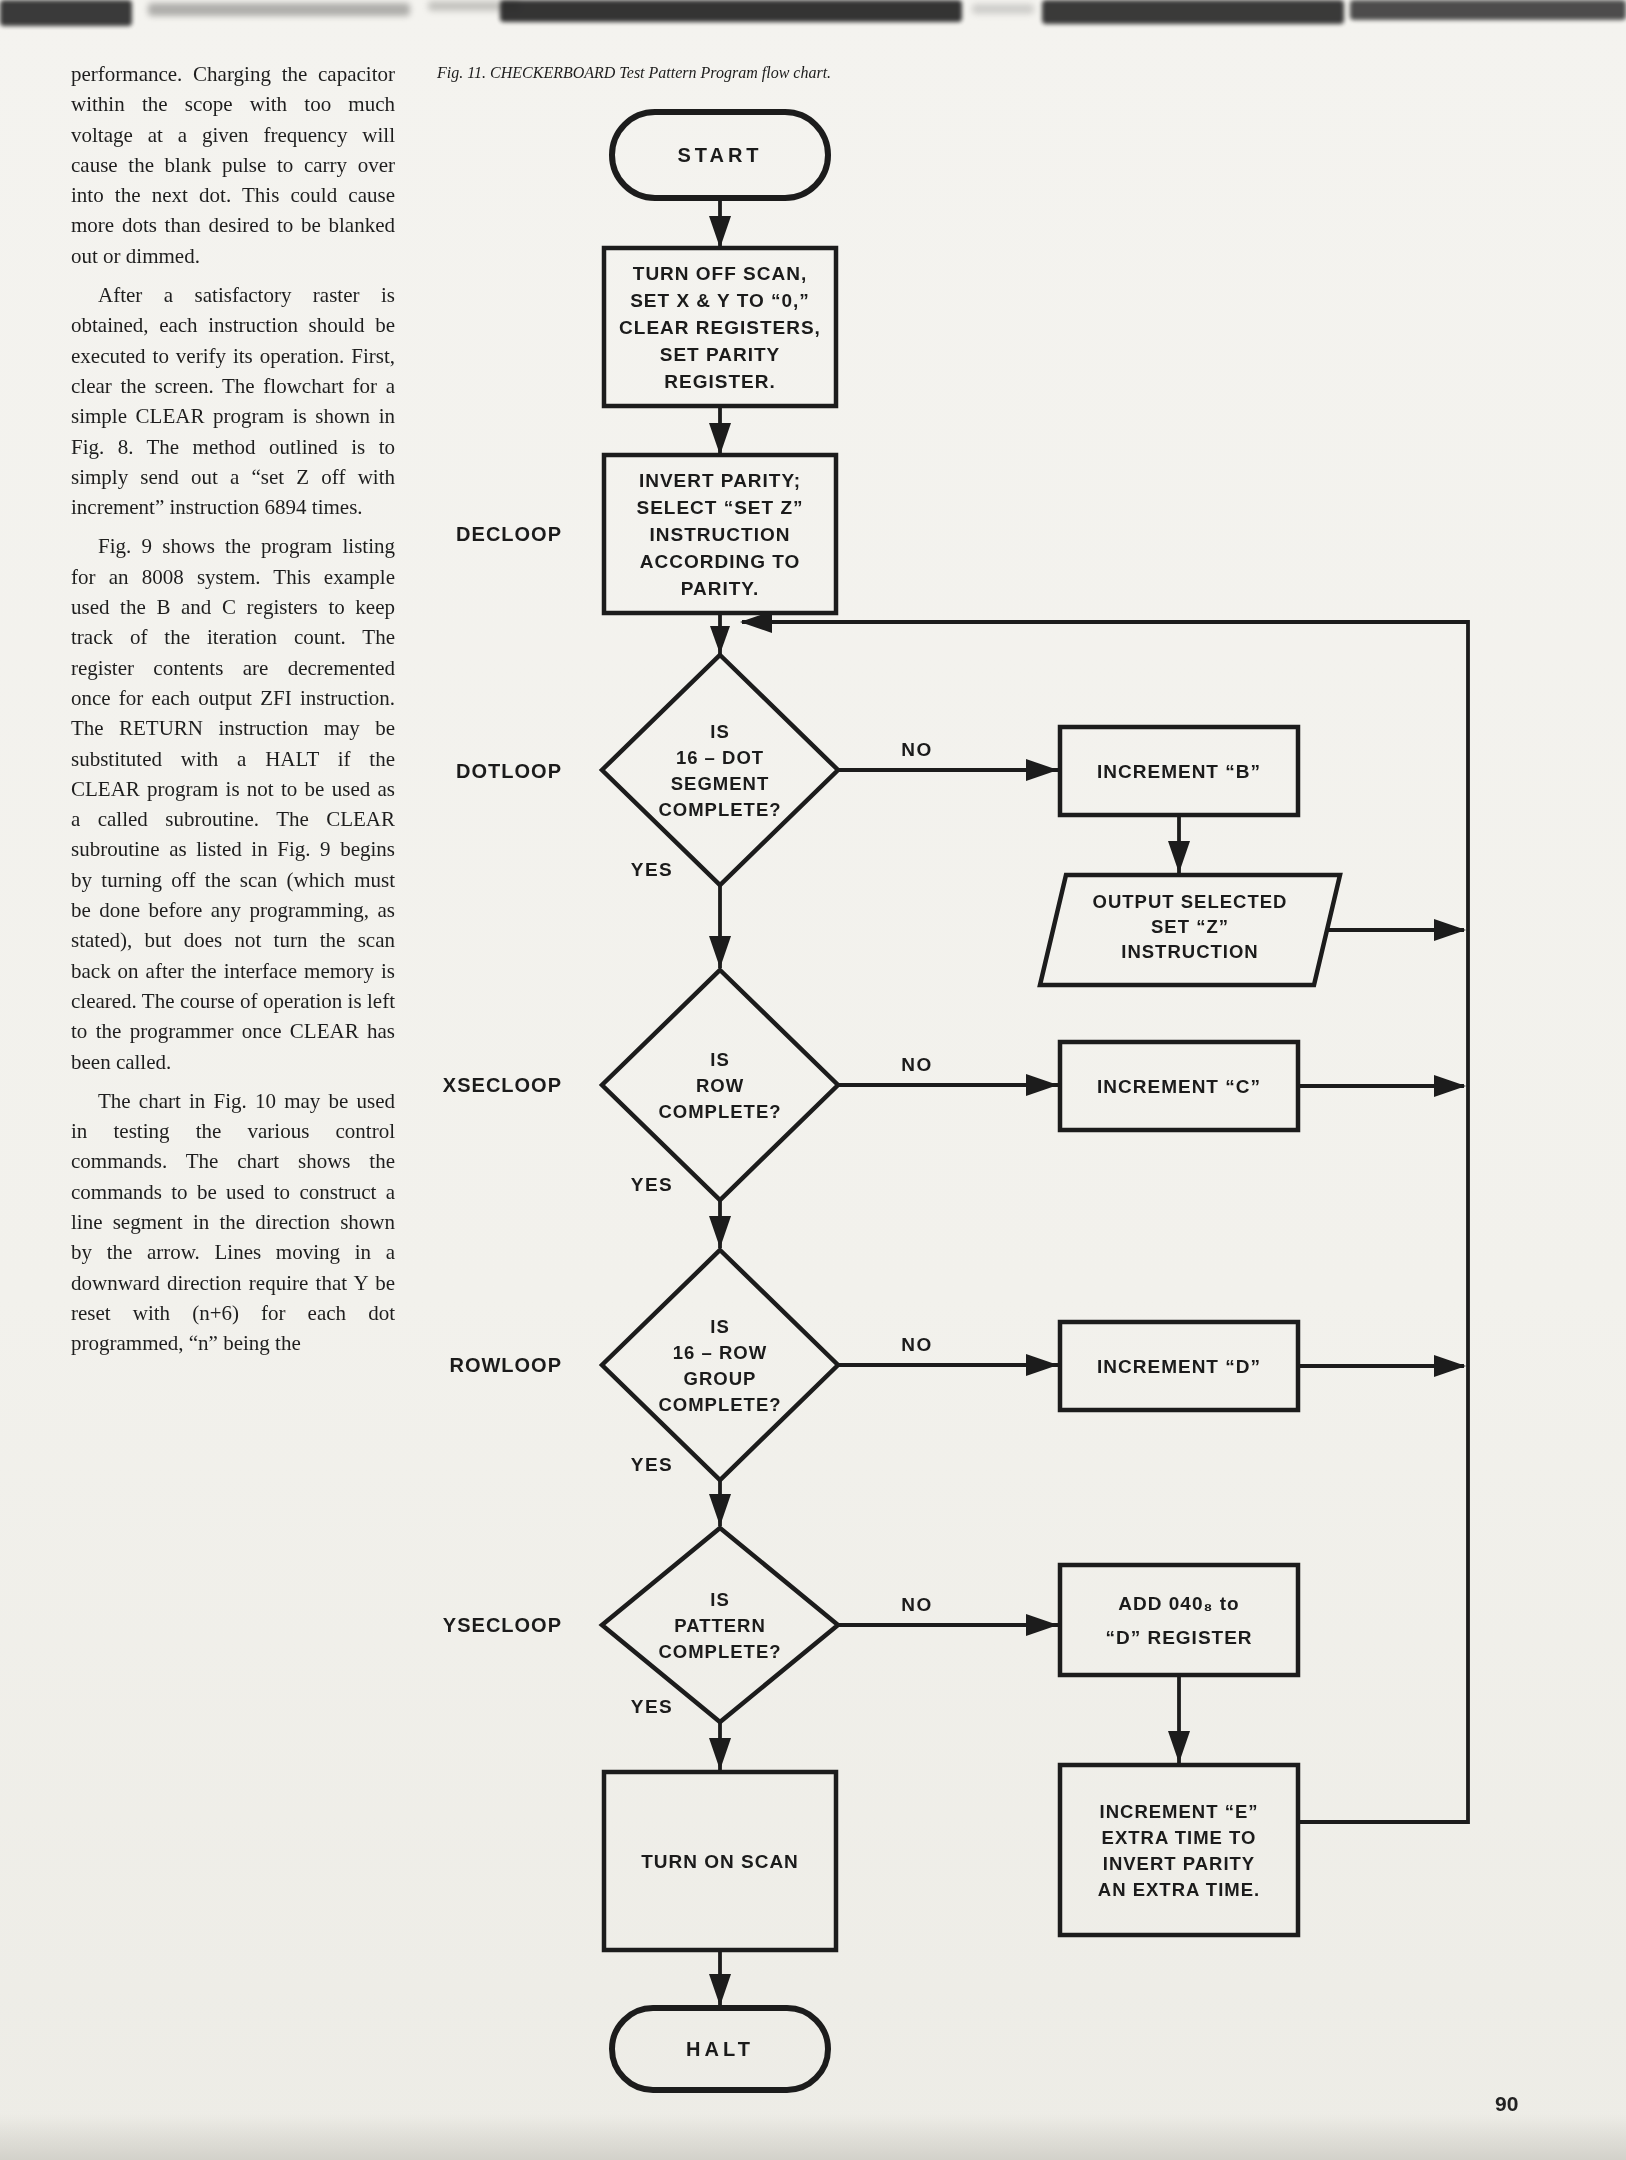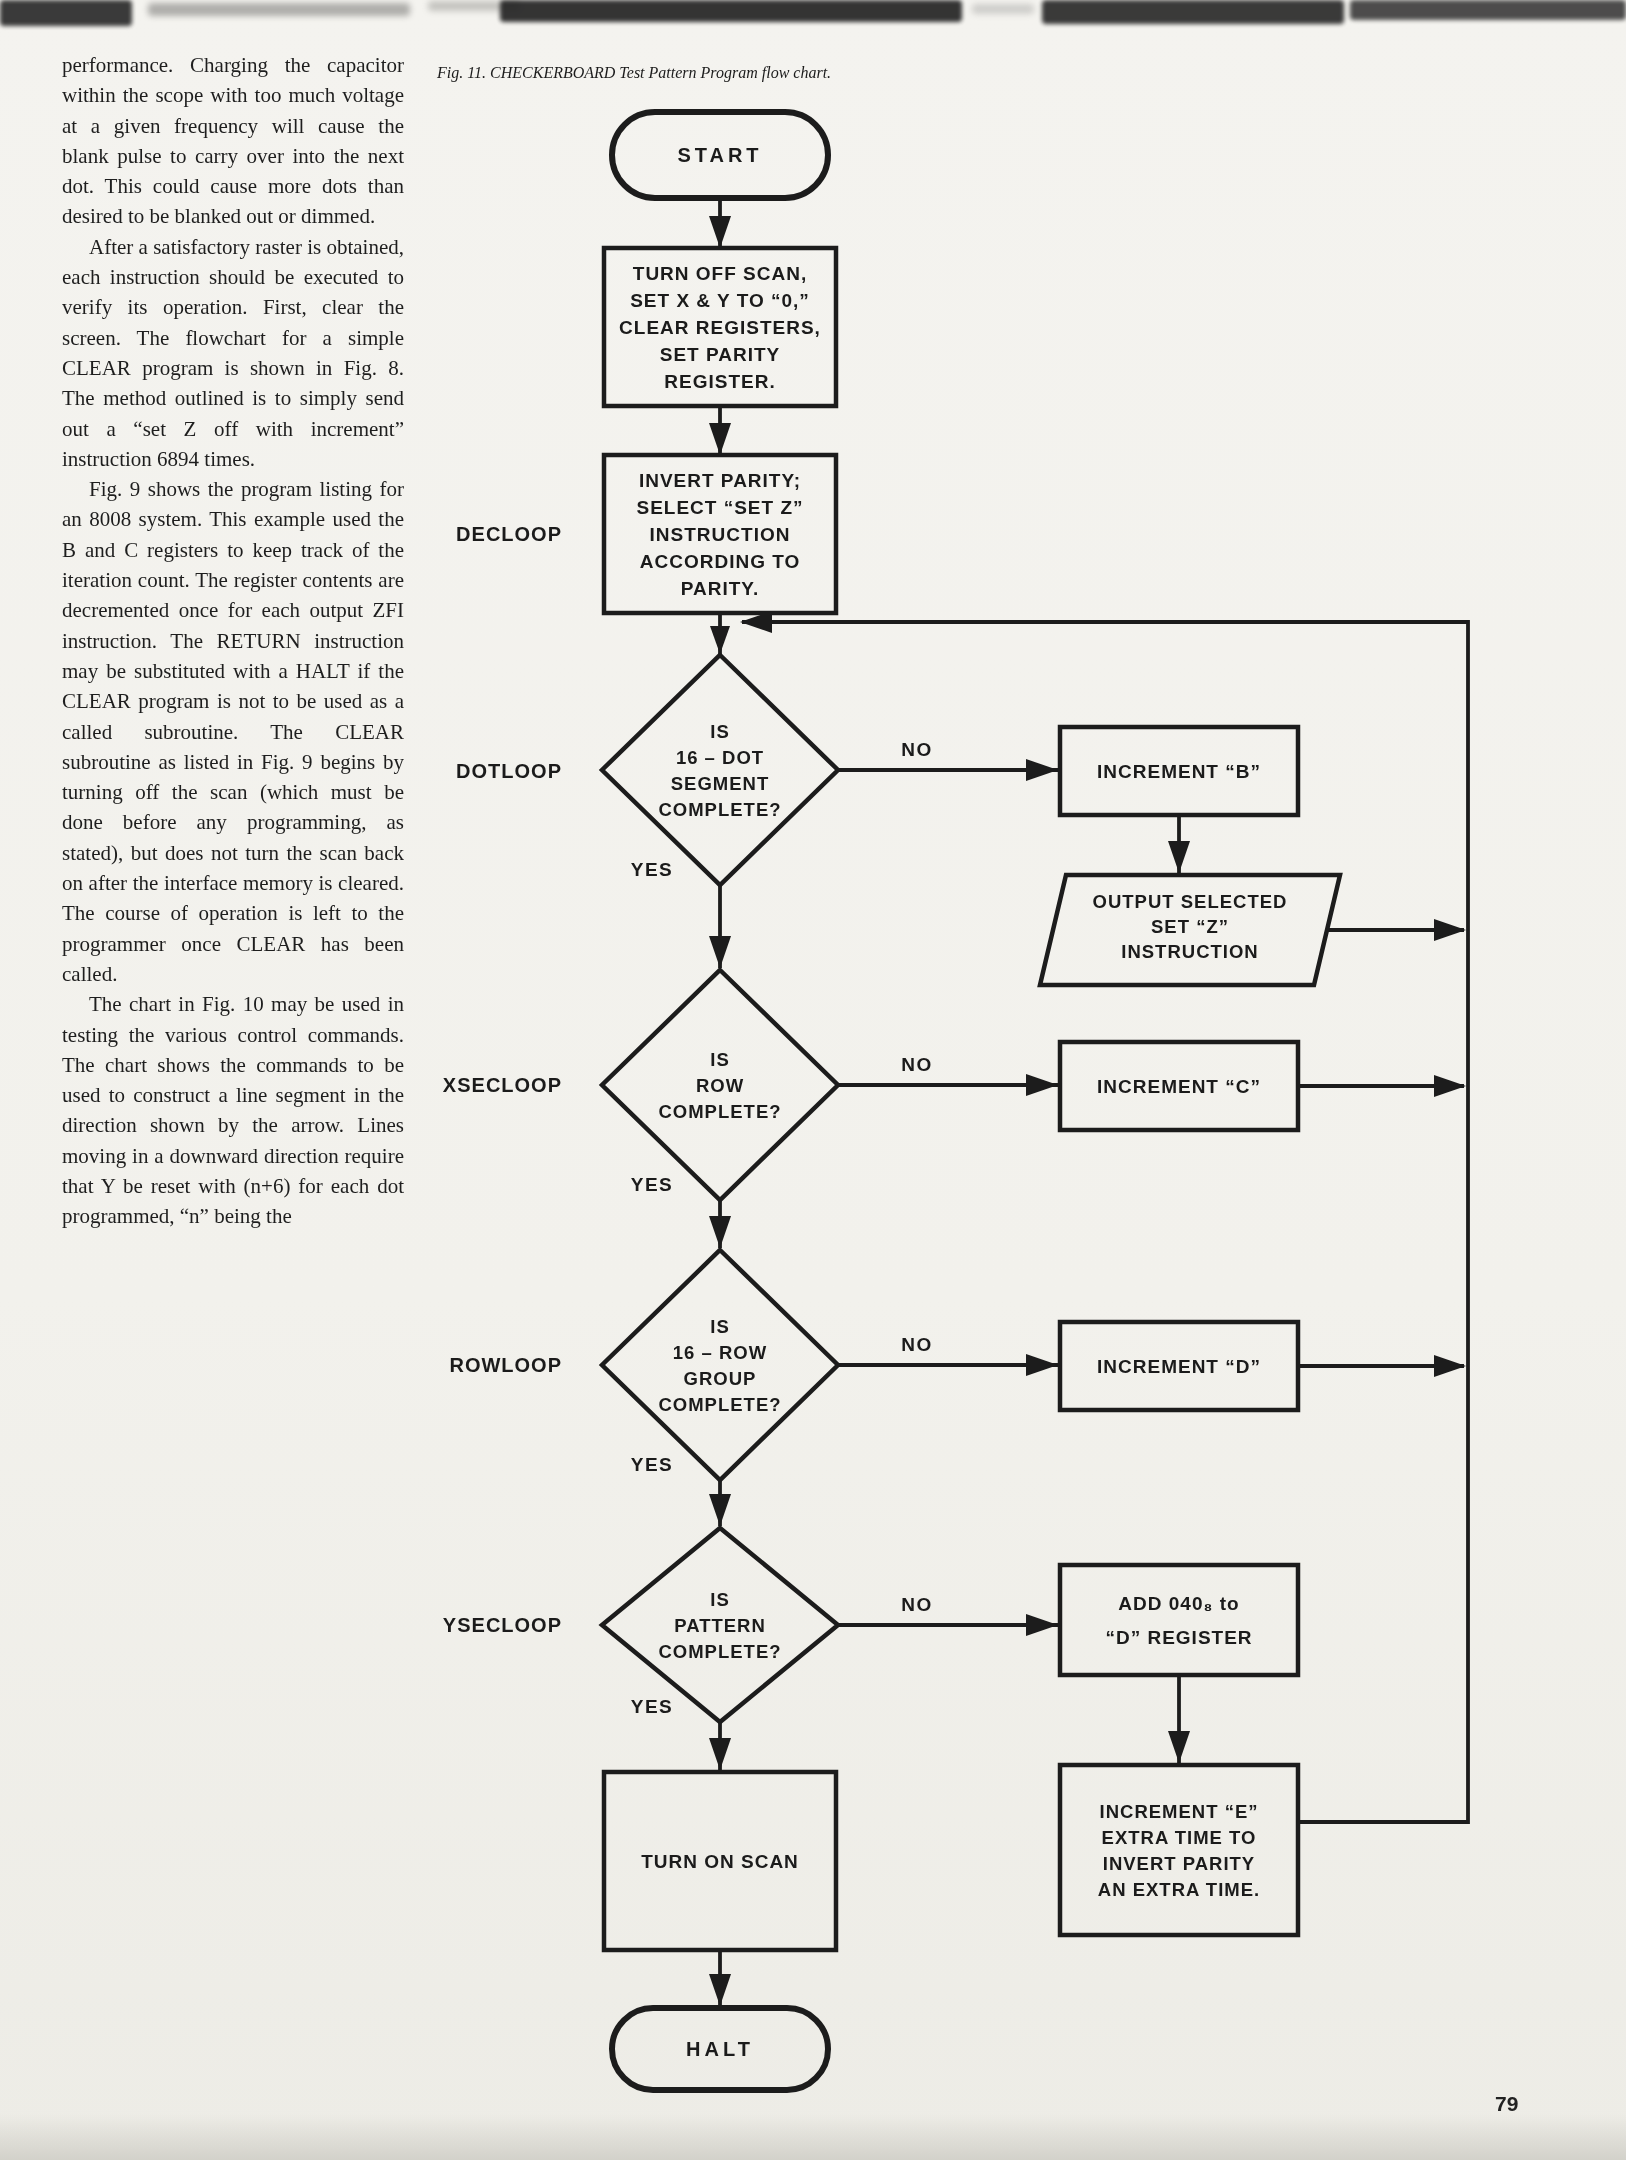--- a/index.html
+++ b/index.html
@@ -5,21 +5,21 @@
   html,body{margin:0;padding:0;}
   body{width:1626px;height:2160px;position:relative;overflow:hidden;
        background:linear-gradient(180deg,#f4f3ef 0%,#f2f1ec 60%,#edece6 100%);
        font-family:"Liberation Sans", sans-serif;}
   .noise{position:absolute;border-radius:4px;filter:blur(2px);}
   .bottom-shade{position:absolute;left:0;bottom:0;width:1626px;height:46px;
        background:linear-gradient(0deg,rgba(150,148,138,.30),rgba(150,148,138,0));}
   .article{position:absolute;left:62px;top:50px;width:342px;
        font-family:"Liberation Serif","DejaVu Serif",serif;
        font-size:21px;line-height:30.3px;color:#1e1e1e;text-align:justify;}
-  .article p{margin:0;text-indent:27px;}
+  .article p{margin:9px;text-indent:27px;}
   .article p.first{text-indent:0;}
   .caption{position:absolute;left:437px;top:64px;width:640px;
        font-family:"Liberation Serif","DejaVu Serif",serif;
        font-style:italic;font-size:16px;color:#1c1c1c;}
   .pagenum{position:absolute;left:1495px;top:2092px;
        font-family:"Liberation Sans",sans-serif;font-weight:bold;
        font-size:21px;color:#222;}
   svg.flow{position:absolute;left:0;top:0;}
   .shape{fill:none;stroke:#1c1c1c;stroke-width:4.5px;stroke-linejoin:miter;}
   .oval{stroke-width:6px;}
@@ -48,21 +48,21 @@
 
 <div class="article">
   <p class="first">performance. Charging the capacitor within the scope with too much voltage at a given frequency will cause the blank pulse to carry over into the next dot. This could cause more dots than desired to be blanked out or dimmed.</p>
   <p>After a satisfactory raster is obtained, each instruction should be executed to verify its operation. First, clear the screen. The flowchart for a simple CLEAR program is shown in Fig. 8. The method outlined is to simply send out a “set Z off with increment” instruction 6894 times.</p>
   <p>Fig. 9 shows the program listing for an 8008 system. This example used the B and C registers to keep track of the iteration count. The register contents are decremented once for each output ZFI instruction. The RETURN instruction may be substituted with a HALT if the CLEAR program is not to be used as a called subroutine. The CLEAR subroutine as listed in Fig. 9 begins by turning off the scan (which must be done before any programming, as stated), but does not turn the scan back on after the interface memory is cleared. The course of operation is left to the programmer once CLEAR has been called.</p>
   <p>The chart in Fig. 10 may be used in testing the various control commands. The chart shows the commands to be used to construct a line segment in the direction shown by the arrow. Lines moving in a downward direction require that Y be reset with (n+6) for each dot programmed, “n” being the</p>
 </div>
 
 <div class="caption">Fig. 11. CHECKERBOARD Test Pattern Program flow chart.</div>
 
-<div class="pagenum">79</div>
+<div class="pagenum">90</div>
 
 <svg class="flow" width="1626" height="2160" viewBox="0 0 1626 2160">
 
   <g>
     <line class="conn" x1="720" y1="198" x2="720" y2="248"></line>
     <polygon class="head" points="709,216 731,216 720,248"></polygon>
     <line class="conn" x1="720" y1="406" x2="720" y2="455"></line>
     <polygon class="head" points="709,423 731,423 720,455"></polygon>
 
     <line class="conn" x1="720" y1="613" x2="720" y2="655"></line>

